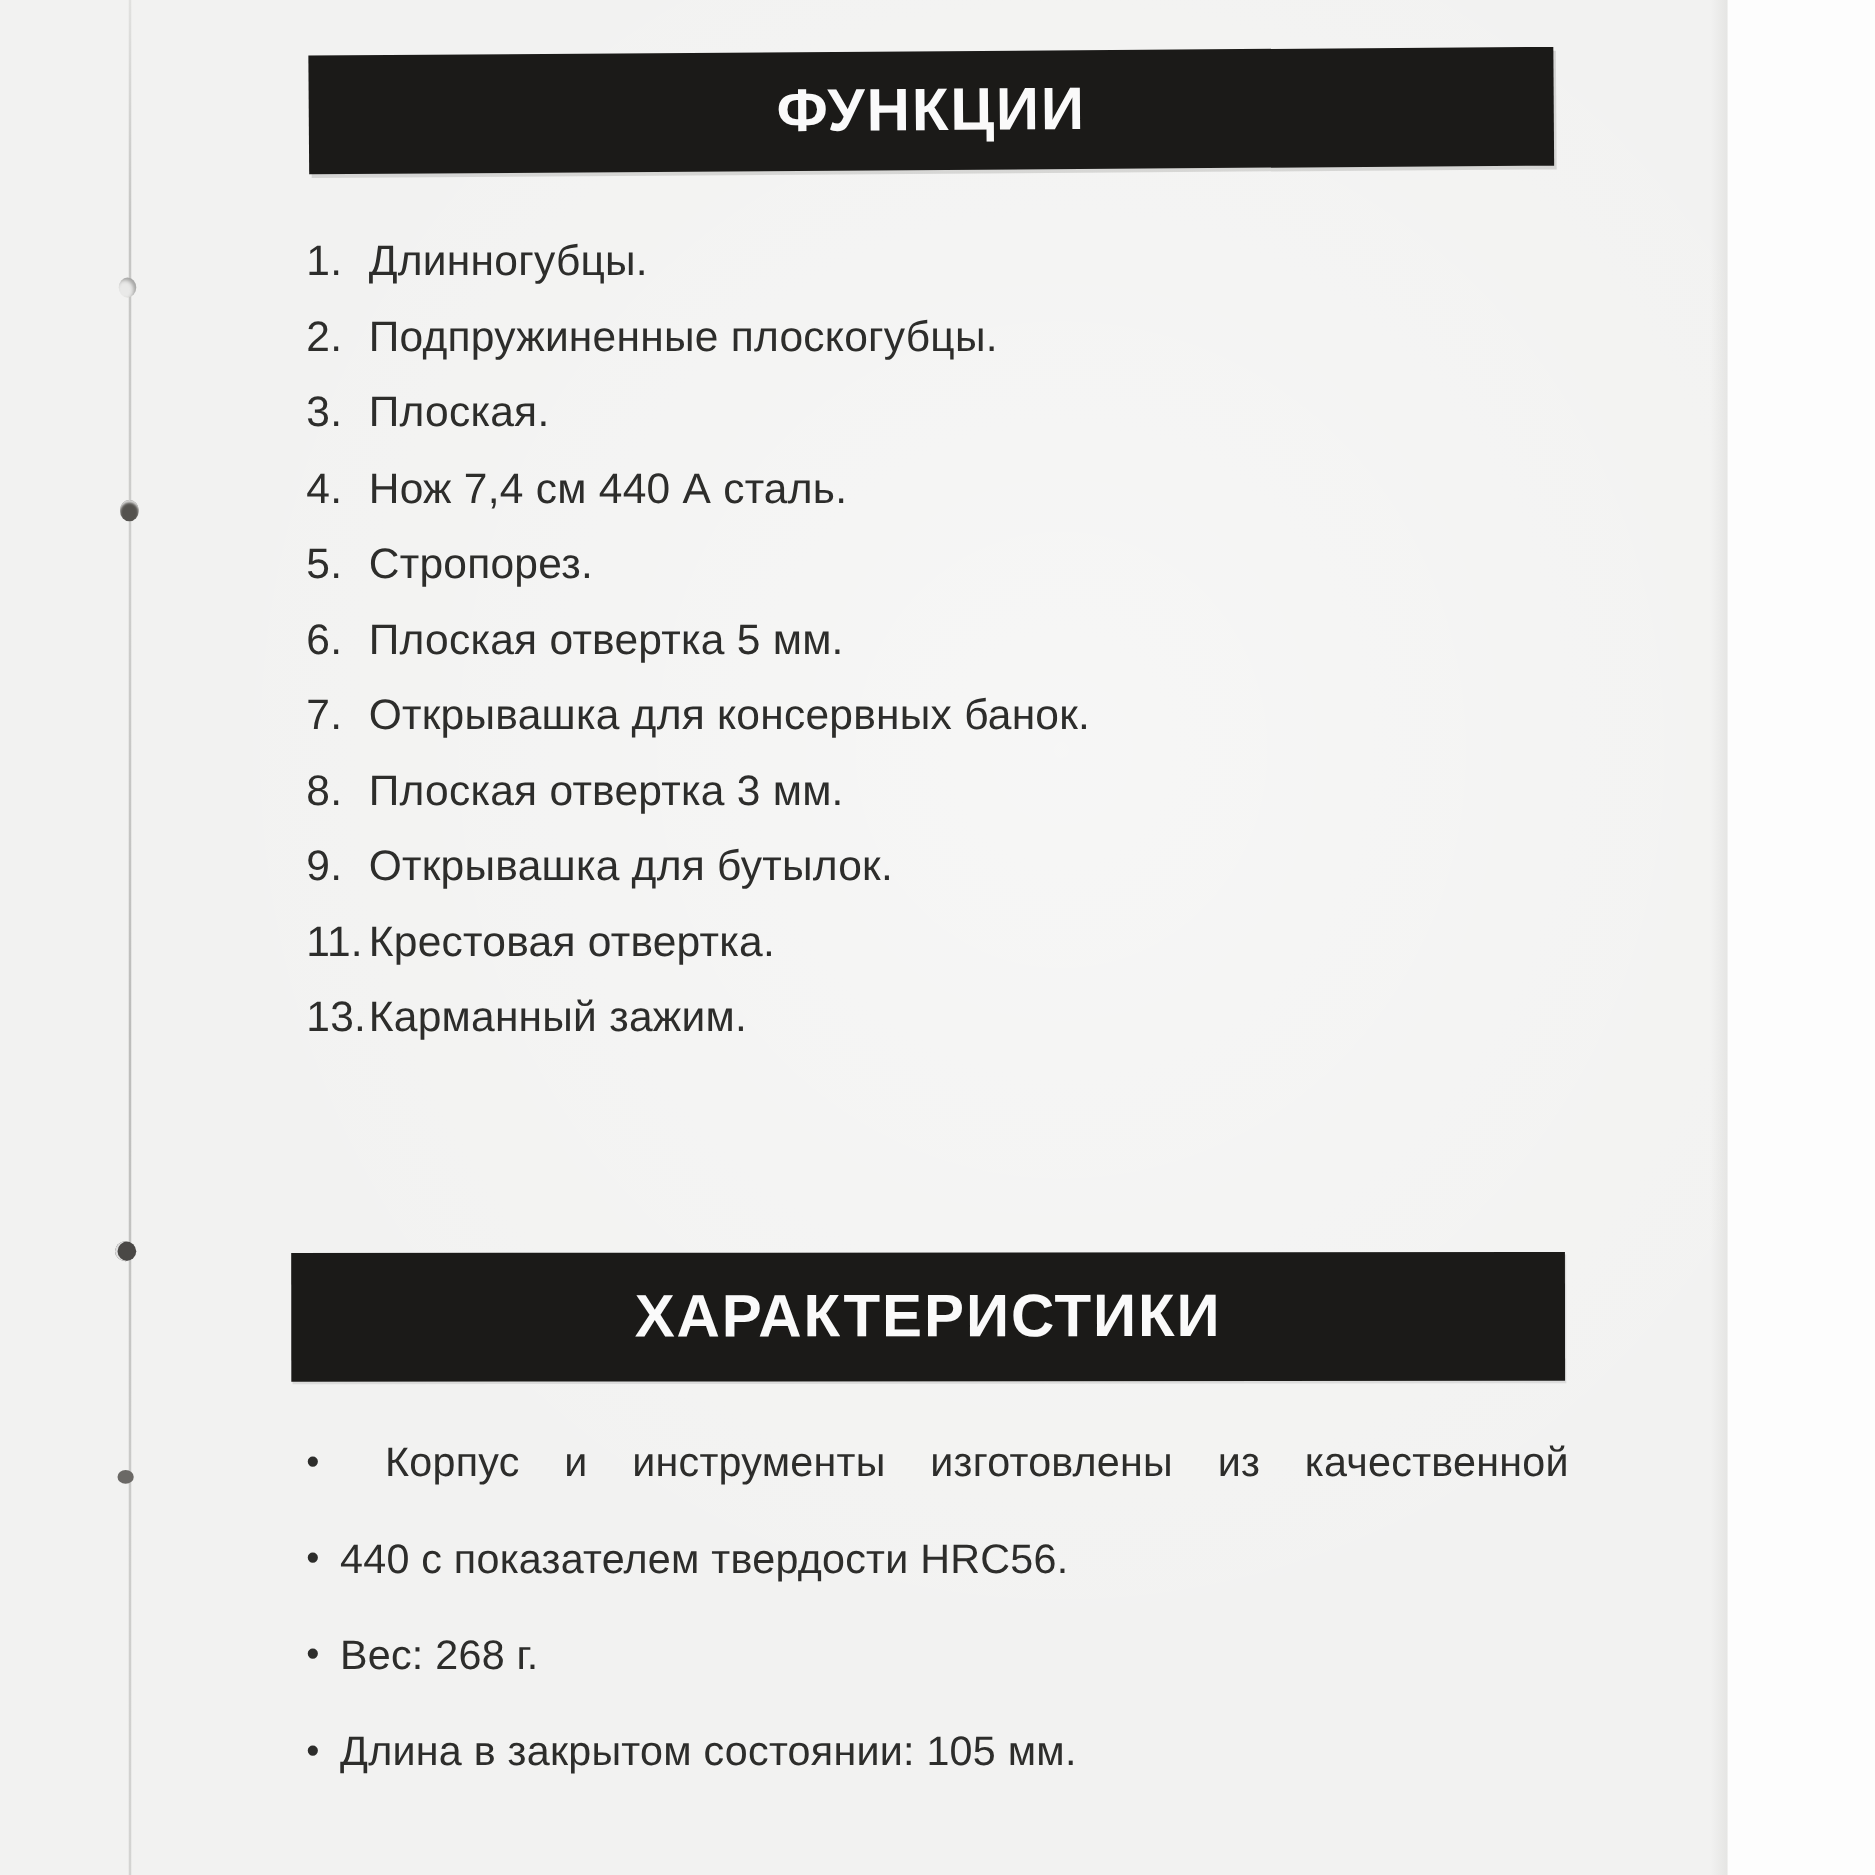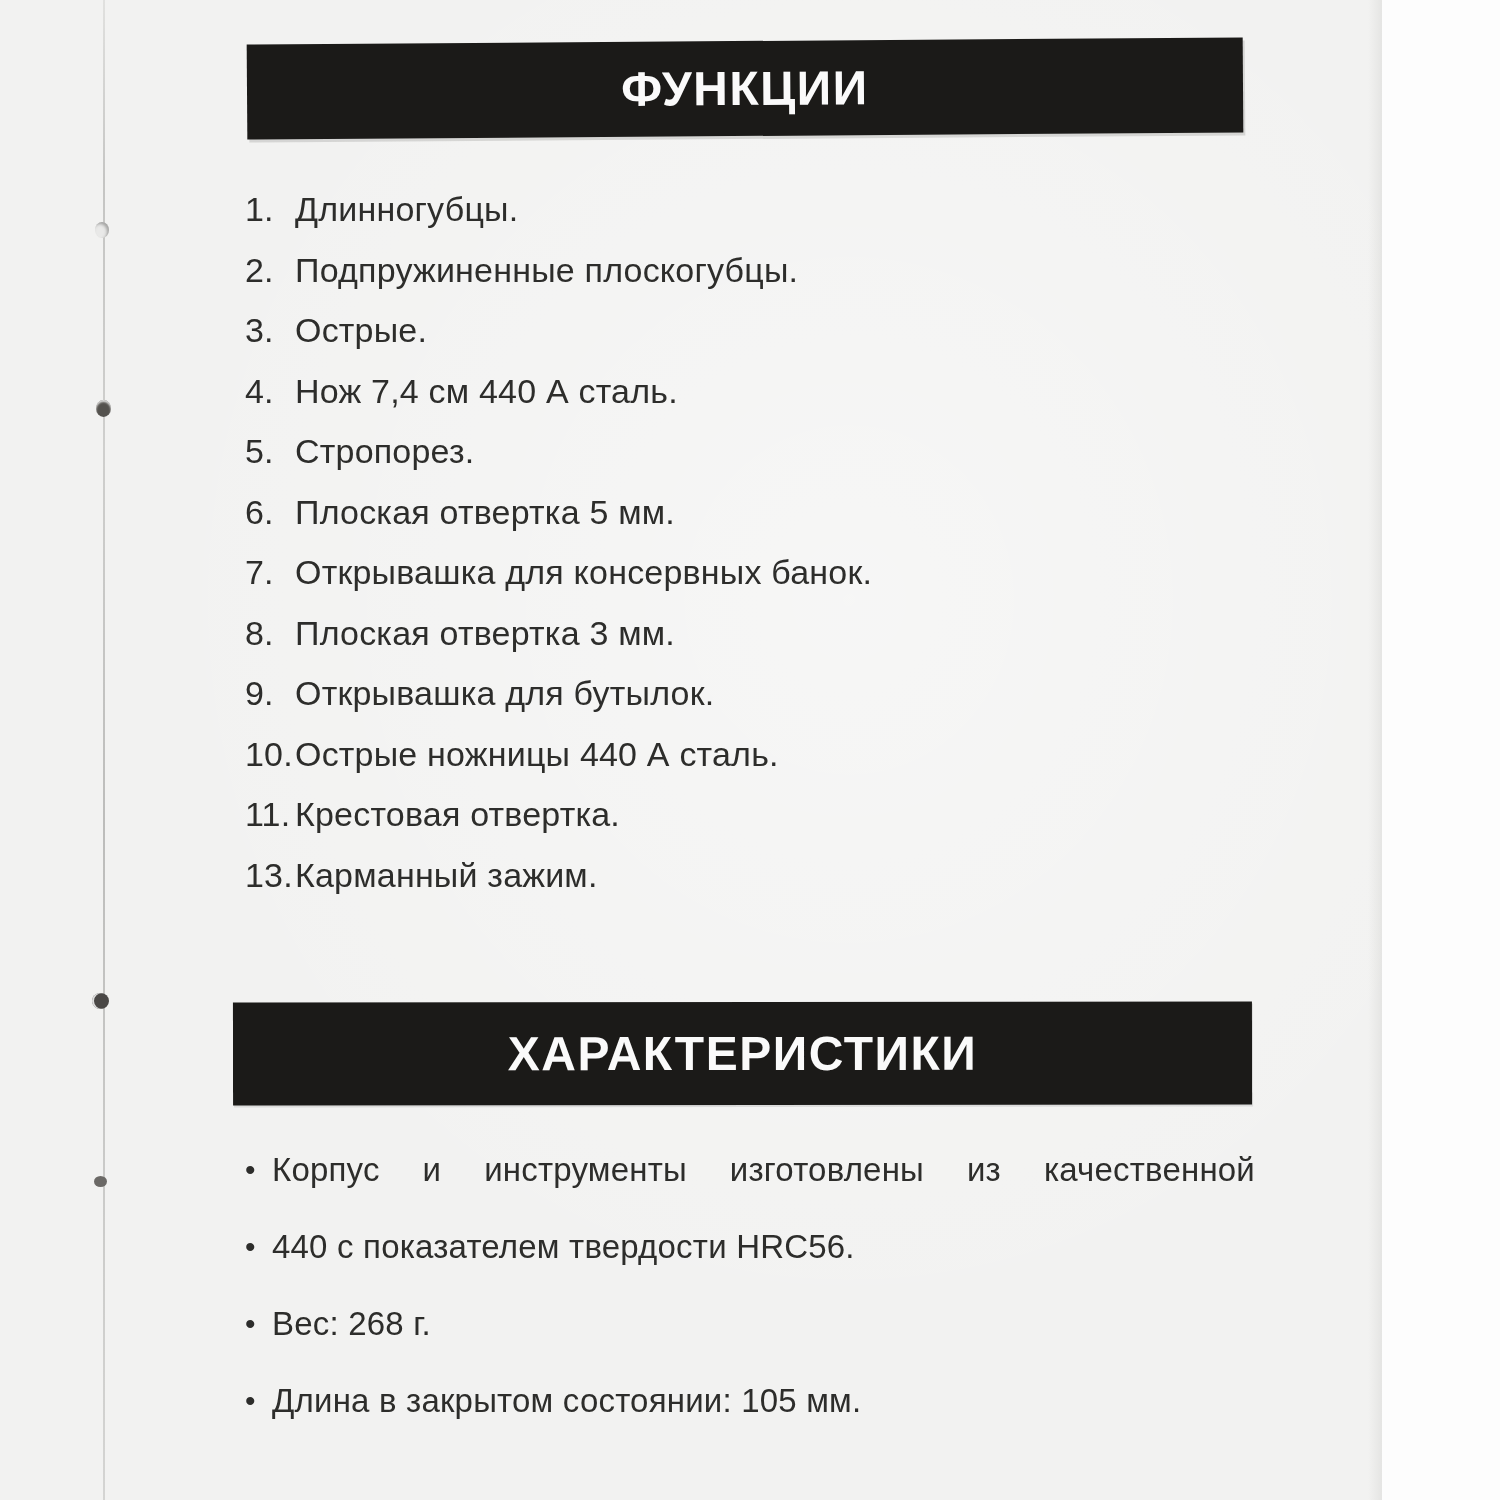--- a/index.html
+++ b/index.html
@@ -117,20 +117,21 @@
   .specs-list .blt {
     flex: 0 0 auto;
     width: 27px;
     font-size: 30px;
   }
   .specs-list .txt { flex: 1; }
   .specs-list .line { display: block; }
   .specs-list .line.j {
     text-align: justify;
     text-align-last: justify;
+    margin-left: 36px;
   }
 </style>
 </head>
 <body>
 
 <div class="canvas">
 
   <div class="right-strip">
     <div class="soft-edge"></div>
   </div>
@@ -149,21 +150,21 @@
     <li>
         <span class="num">1.</span>
         <span class="txt">Длинногубцы.</span>
       </li>
     <li>
         <span class="num">2.</span>
         <span class="txt">Подпружиненные плоскогубцы.</span>
       </li>
     <li>
         <span class="num">3.</span>
-        <span class="txt">Острые.</span>
+        <span class="txt">Плоская.</span>
       </li>
     <li>
         <span class="num">4.</span>
         <span class="txt">Нож 7,4 см 440 А сталь.</span>
       </li>
     <li>
         <span class="num">5.</span>
         <span class="txt">Стропорез.</span>
       </li>
     <li>
@@ -174,24 +175,20 @@
         <span class="num">7.</span>
         <span class="txt">Открывашка для консервных банок.</span>
       </li>
     <li>
         <span class="num">8.</span>
         <span class="txt">Плоская отвертка 3 мм.</span>
       </li>
     <li>
         <span class="num">9.</span>
         <span class="txt">Открывашка для бутылок.</span>
-      </li>
-    <li>
-        <span class="num">10.</span>
-        <span class="txt">Острые ножницы 440 А сталь.</span>
       </li>
     <li>
         <span class="num">11.</span>
         <span class="txt">Крестовая отвертка.</span>
       </li>
     <li>
         <span class="num">13.</span>
         <span class="txt">Карманный зажим.</span>
       </li>
   </ol>

